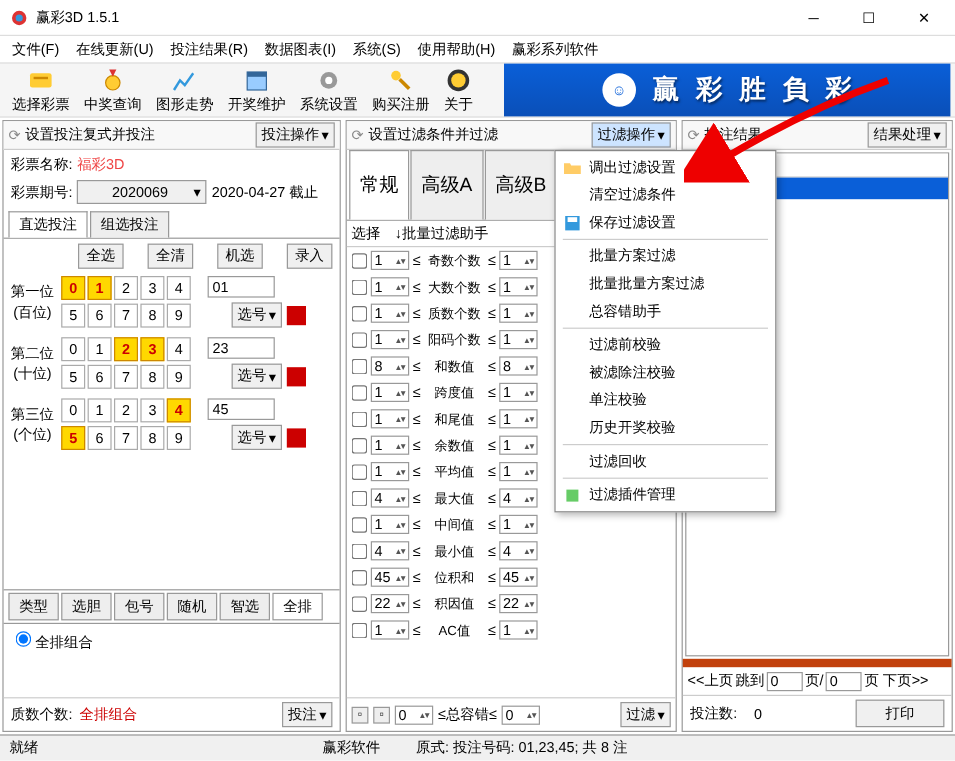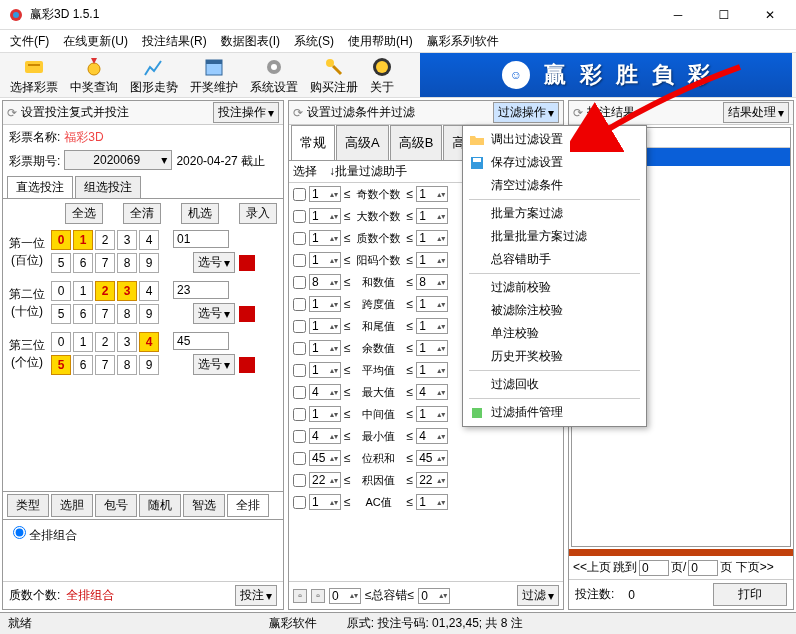--- a/index.html
+++ b/index.html
@@ -19,21 +19,21 @@
 .banner-icon { width: 28px; height: 28px; background: #fff; border-radius: 50%; display: flex; align-items: center; justify-content: center; color: #0a5fd8; font-weight: bold; }
 .workspace { display: flex; height: 514px; }
 .panel { border: 1px solid #999; margin: 2px; display: flex; flex-direction: column; }
 .panel-header { height: 24px; display: flex; align-items: center; padding: 0 4px; border-bottom: 1px solid #ccc; background: #f8f8f8; }
 .panel-header .ph-title { flex: 1; display: flex; align-items: center; gap: 4px; }
 .dropdown-btn { border: 1px solid #999; background: #f0f0f0; padding: 1px 4px; display: flex; align-items: center; gap: 2px; cursor: pointer; }
 .left-panel { width: 282px; }
 .mid-panel { width: 276px; }
 .right-panel { flex: 1; }
 .lottery-info { padding: 4px 6px; display: flex; flex-direction: column; gap: 4px; }
-.info-row { display: flex; align-items: flex-end; gap: 4px; }
+.info-row { display: flex; align-items: center; gap: 4px; }
 .info-row .red { color: #ef4444; }
 .period-input { border: 1px solid #888; padding: 1px 4px; width: 70px; margin-left: 20px; }
 .tabs { display: flex; border-bottom: 1px solid #999; padding-left: 4px; margin-top: 2px; }
 .tab { border: 1px solid #999; border-bottom: none; padding: 2px 8px; margin-right: 2px; background: #eee; cursor: pointer; }
 .tab.active { background: #fff; }
 .position-area { padding: 4px 6px; }
 .btn-row { display: flex; justify-content: flex-end; gap: 20px; margin-bottom: 6px; }
 .small-btn { border: 1px solid #999; background: #f0f0f0; padding: 1px 6px; cursor: pointer; }
 .pos-block { display: flex; gap: 6px; margin-bottom: 8px; }
 .pos-label { width: 36px; display: flex; flex-direction: column; justify-content: center; align-items: center; }
@@ -43,21 +43,21 @@
 .pos-right { display: flex; flex-direction: column; gap: 4px; }
 .pos-right .val-input { border: 1px solid #999; width: 56px; padding: 1px 3px; }
 .pos-right-row { display: flex; align-items: center; gap: 4px; padding-left: 20px; }
 .color-sq { width: 16px; height: 16px; background: #c00; }
 .type-tabs { display: flex; border-top: 1px solid #999; border-bottom: 1px solid #999; padding: 2px 4px; gap: 2px; }
 .type-tab { border: 1px solid #999; padding: 2px 8px; background: #eee; cursor: pointer; }
 .type-tab.active { background: #fff; }
 .radio-row { padding: 6px 10px; }
 .footer-row { display: flex; align-items: center; padding: 3px 6px; border-top: 1px solid #ccc; gap: 6px; }
 .mid-tabs { display: flex; border-bottom: 1px solid #999; padding-left: 2px; }
-.mid-tab { border: 1px solid #999; border-bottom: none; padding: 8px 8px; margin-right: 1px; background: #eee; cursor: pointer; font-size: 13px; }
+.mid-tab { border: 1px solid #999; border-bottom: none; padding: 18px 8px; margin-right: 1px; background: #eee; cursor: pointer; font-size: 16px; }
 .mid-tab.active { background: #fff; }
 .filter-header { display: flex; padding: 2px 4px; border-bottom: 1px solid #ccc; gap: 12px; }
 .filter-list { flex: 1; overflow-y: auto; }
 .filter-row { display: flex; align-items: center; padding: 1px 4px; gap: 3px; height: 22px; }
 .filter-row input[type=checkbox] { cursor: pointer; }
 .spin { width: 32px; border: 1px solid #999; padding: 0 2px; display: flex; align-items: center; justify-content: space-between; cursor: pointer; font-size: 11px; }
 .spin .arr { font-size: 8px; color: #555; }
 .filter-name { width: 50px; text-align: center; font-size: 11px; }
 .filter-footer { display: flex; align-items: center; padding: 3px 4px; border-top: 1px solid #ccc; gap: 4px; font-size: 11px; }
 .sq-btn { width: 14px; height: 14px; border: 1px solid #999; background: #eee; cursor: pointer; font-size: 10px; display: flex; align-items: center; justify-content: center; }
@@ -590,28 +590,28 @@
 </div>
 
 <div class="dropdown-menu">
   <div class="dm-item">
       <svg class="dm-icon" viewBox="0 0 16 16">
         <path d="M1 4h5l1 2h8v7H1z" fill="#fc6"></path>
       </svg>
       <span>调出过滤设置</span>
     </div>
   <div class="dm-item">
+      <span>清空过滤条件</span>
+    </div>
+  <div class="dm-item">
       <svg class="dm-icon" viewBox="0 0 16 16">
         <rect x="2" y="2" width="12" height="12" fill="#39d"></rect>
         <rect x="4" y="3" width="8" height="4" fill="#fff"></rect>
       </svg>
       <span>保存过滤设置</span>
-    </div>
-  <div class="dm-item">
-      <span>清空过滤条件</span>
     </div>
   <div class="dm-sep"></div>
   <div class="dm-item">
       <span>批量方案过滤</span>
     </div>
   <div class="dm-item">
       <span>批量批量方案过滤</span>
     </div>
   <div class="dm-item">
       <span>总容错助手</span>

